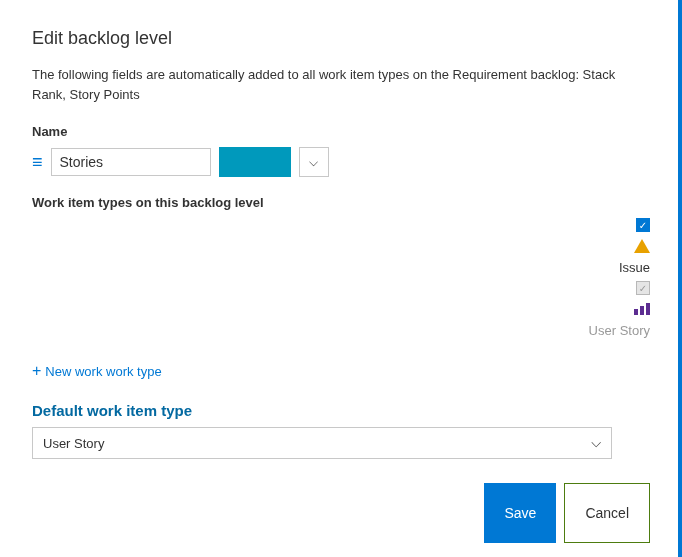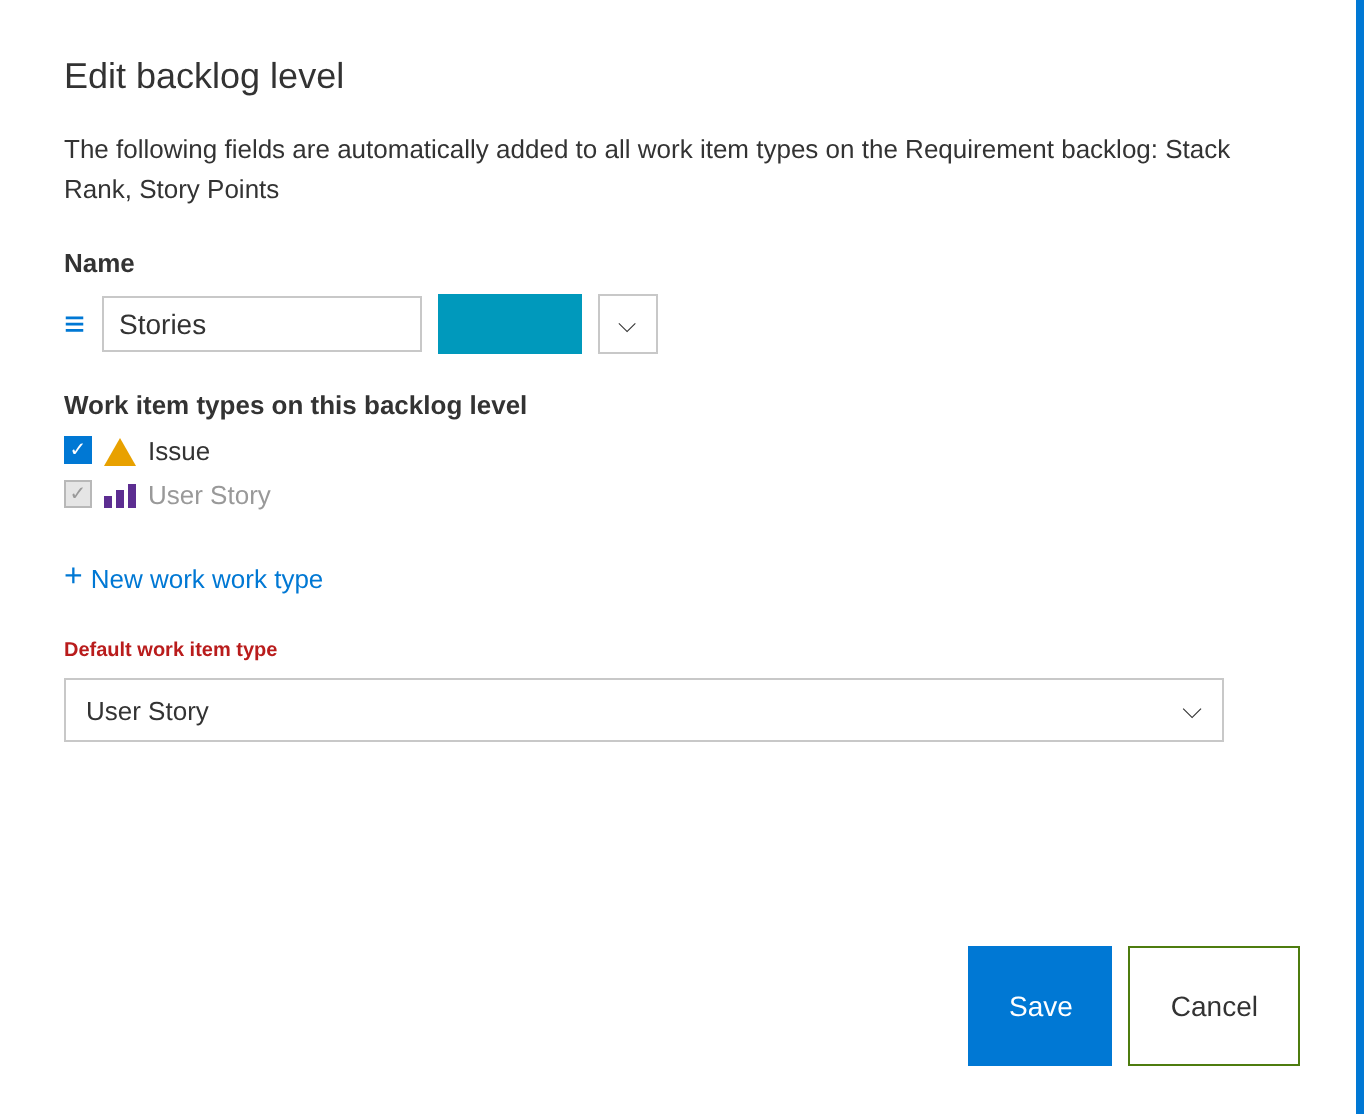--- a/index.html
+++ b/index.html
@@ -82,24 +82,25 @@
       margin-bottom: 14px;
     }
     .work-items-label {
       font-size: 13px;
       font-weight: 600;
       color: #333;
       margin-bottom: 8px;
     }
     .work-item-row {
       display: flex;
-      align-items: flex-start;
+      align-items: flex-end;
       gap: 6px;
       margin-bottom: 6px;
       font-size: 13px;
+      flex-direction: column;
     }
     .checkbox-blue {
       width: 14px;
       height: 14px;
       background: #0078d4;
       border: 1px solid #0078d4;
       display: flex;
       align-items: center;
       justify-content: center;
       flex-shrink: 0;
@@ -172,23 +173,23 @@
       margin-top: 4px;
       margin-bottom: 22px;
       text-decoration: none;
     }
     .plus-icon {
       font-size: 16px;
       font-weight: 400;
       color: #0078d4;
     }
     .default-type-label {
-      font-size: 10px;
+      font-size: 15px;
       font-weight: 600;
-      color: #b91c1c;
+      color: #0369a1;
       margin-bottom: 8px;
     }
     .default-dropdown {
       border: 1px solid #c8c8c8;
       display: flex;
       align-items: center;
       justify-content: space-between;
       padding: 7px 10px;
       width: 100%;
       max-width: 580px;

